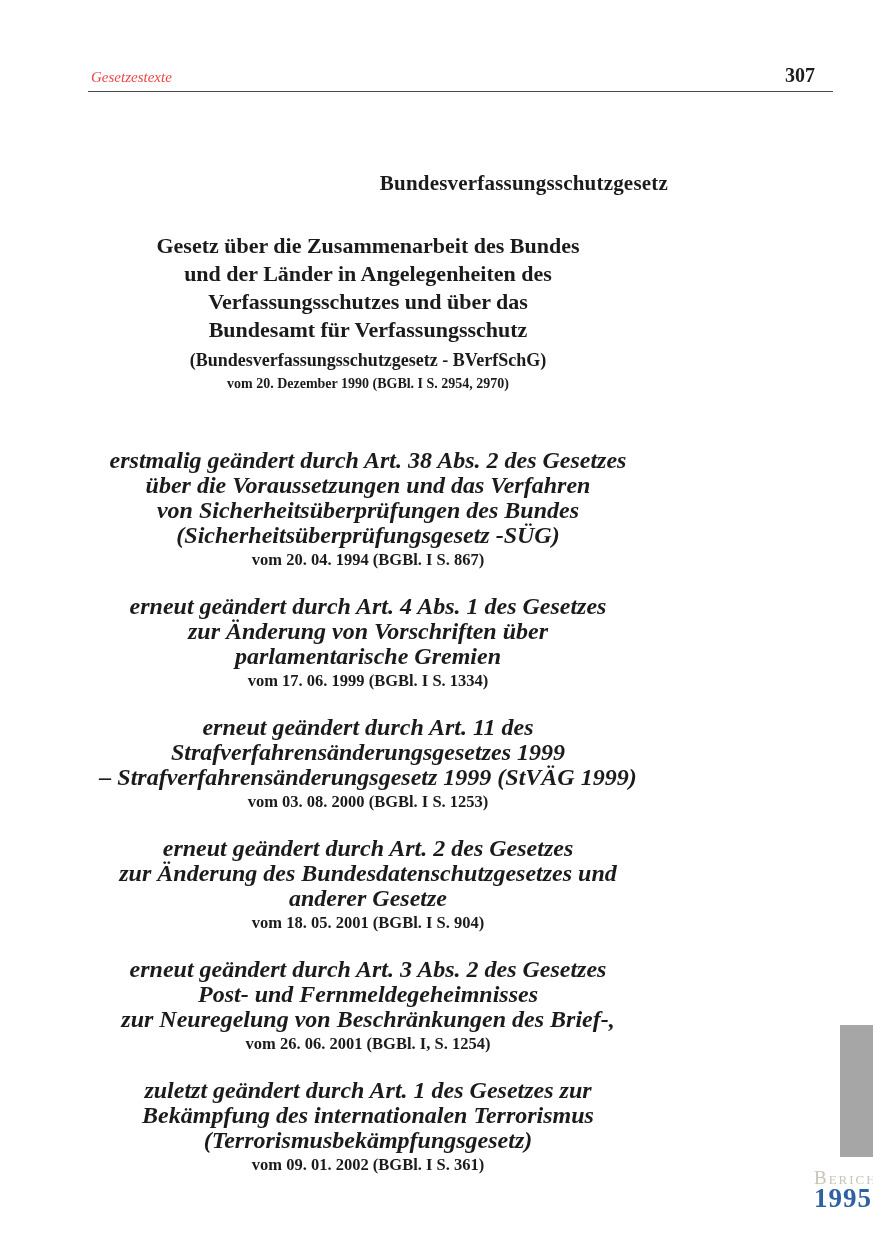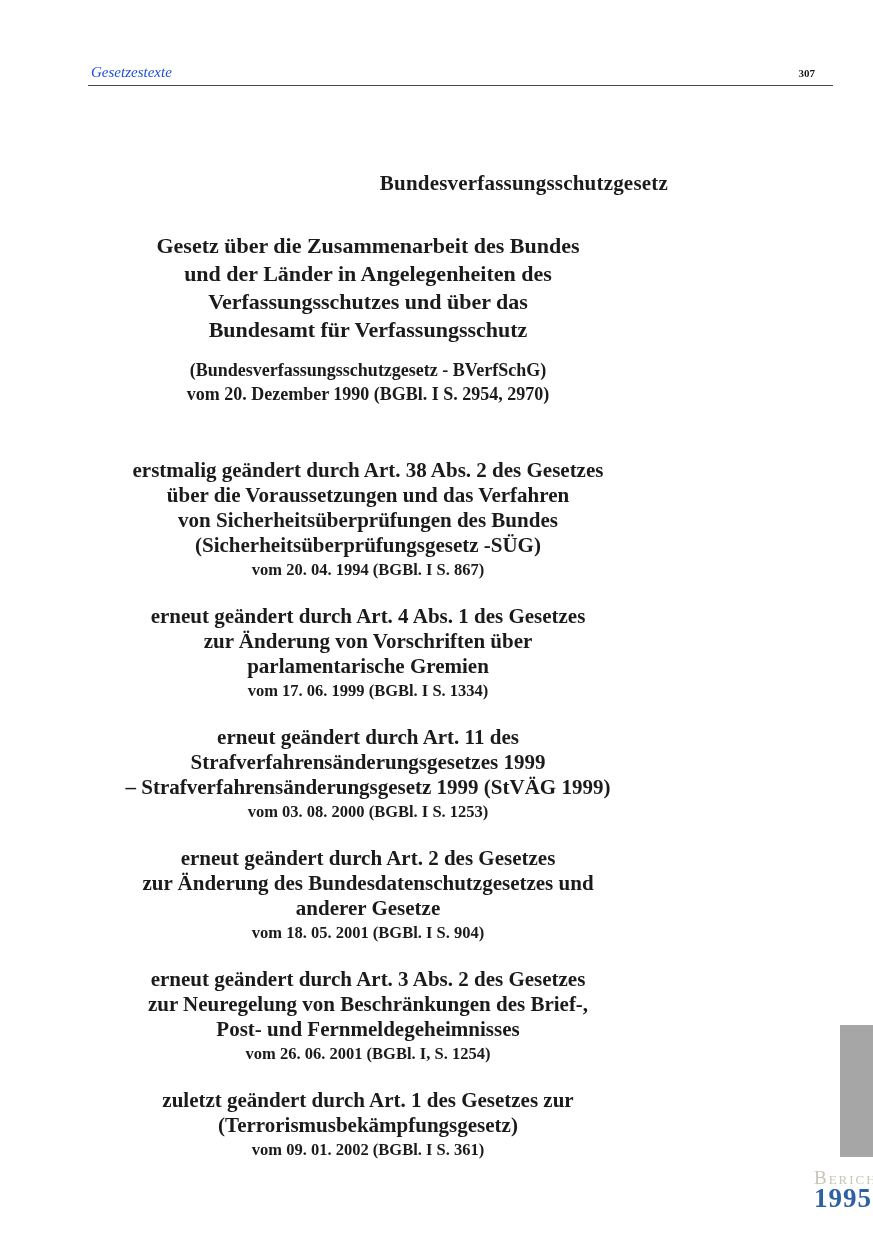--- a/index.html
+++ b/index.html
@@ -25,26 +25,26 @@
     width: 745px;
     border-bottom: 1px solid var(--rule-color, #4a4a4a);
     padding-bottom: 4px;
     display: flex;
     justify-content: space-between;
     align-items: baseline;
   }
   .section-label {
     font-style: italic;
     font-size: 15px;
-    color: #1d4ed8;
+    color: #ef4444;
     padding-left: 3px;
   }
   .page-number {
     font-weight: bold;
-    font-size: 11px;
+    font-size: 20px;
     padding-right: 18px;
     color: #1b1b1b;
   }
 
   
   .content {
     position: absolute;
     left: 68px;
     top: 170px;
     width: 600px;
@@ -59,36 +59,37 @@
     letter-spacing: 0.2px;
     text-align: right;
   }
   .law-heading-line {
     font-size: 22px;
     line-height: 28px;
   }
   .law-subtitle {
     font-size: 18px;
     line-height: 24px;
-    margin-top: 14px;
+    margin-top: 4px;
   }
   .law-dateline {
-    font-size: 18px;
+    font-size: 14px;
     line-height: 24px;
     text-align: center;
   }
   .amendment {
     margin-top: 0;
   }
   .law-heading { margin-bottom: 30px; }
   .amendment + .amendment { margin-top: 0; }
   .amendment { padding-top: 22px; }
   .amendment-line {
-    font-size: 21px;
+    font-size: 24px;
     line-height: 25px;
+    font-style: italic;
   }
   .amendment-dateline {
     font-size: 16.5px;
     line-height: 24px;
   }
 
   
   .thumb-tab {
     position: absolute;
     right: 0;
@@ -167,27 +168,28 @@
 
     <section class="amendment">
       <div class="amendment-line">erneut geändert durch Art. 2 des Gesetzes</div>
       <div class="amendment-line">zur Änderung des Bundesdatenschutzgesetzes und</div>
       <div class="amendment-line">anderer Gesetze</div>
       <div class="amendment-dateline">vom 18. 05. 2001 (BGBl. I S. 904)</div>
     </section>
 
     <section class="amendment">
       <div class="amendment-line">erneut geändert durch Art. 3 Abs. 2 des Gesetzes</div>
+      <div class="amendment-line">Post- und Fernmeldegeheimnisses</div>
       <div class="amendment-line">zur Neuregelung von Beschränkungen des Brief-,</div>
-      <div class="amendment-line">Post- und Fernmeldegeheimnisses</div>
       <div class="amendment-dateline">vom 26. 06. 2001 (BGBl. I, S. 1254)</div>
     </section>
 
     <section class="amendment">
       <div class="amendment-line">zuletzt geändert durch Art. 1 des Gesetzes zur</div>
+      <div class="amendment-line">Bekämpfung des internationalen Terrorismus</div>
       <div class="amendment-line">(Terrorismusbekämpfungsgesetz)</div>
       <div class="amendment-dateline">vom 09. 01. 2002 (BGBl. I S. 361)</div>
     </section>
 
   </div>
 
   <div class="thumb-tab"></div>
 
   <div class="report-logo">
     <div class="logo-word">Bericht</div>

